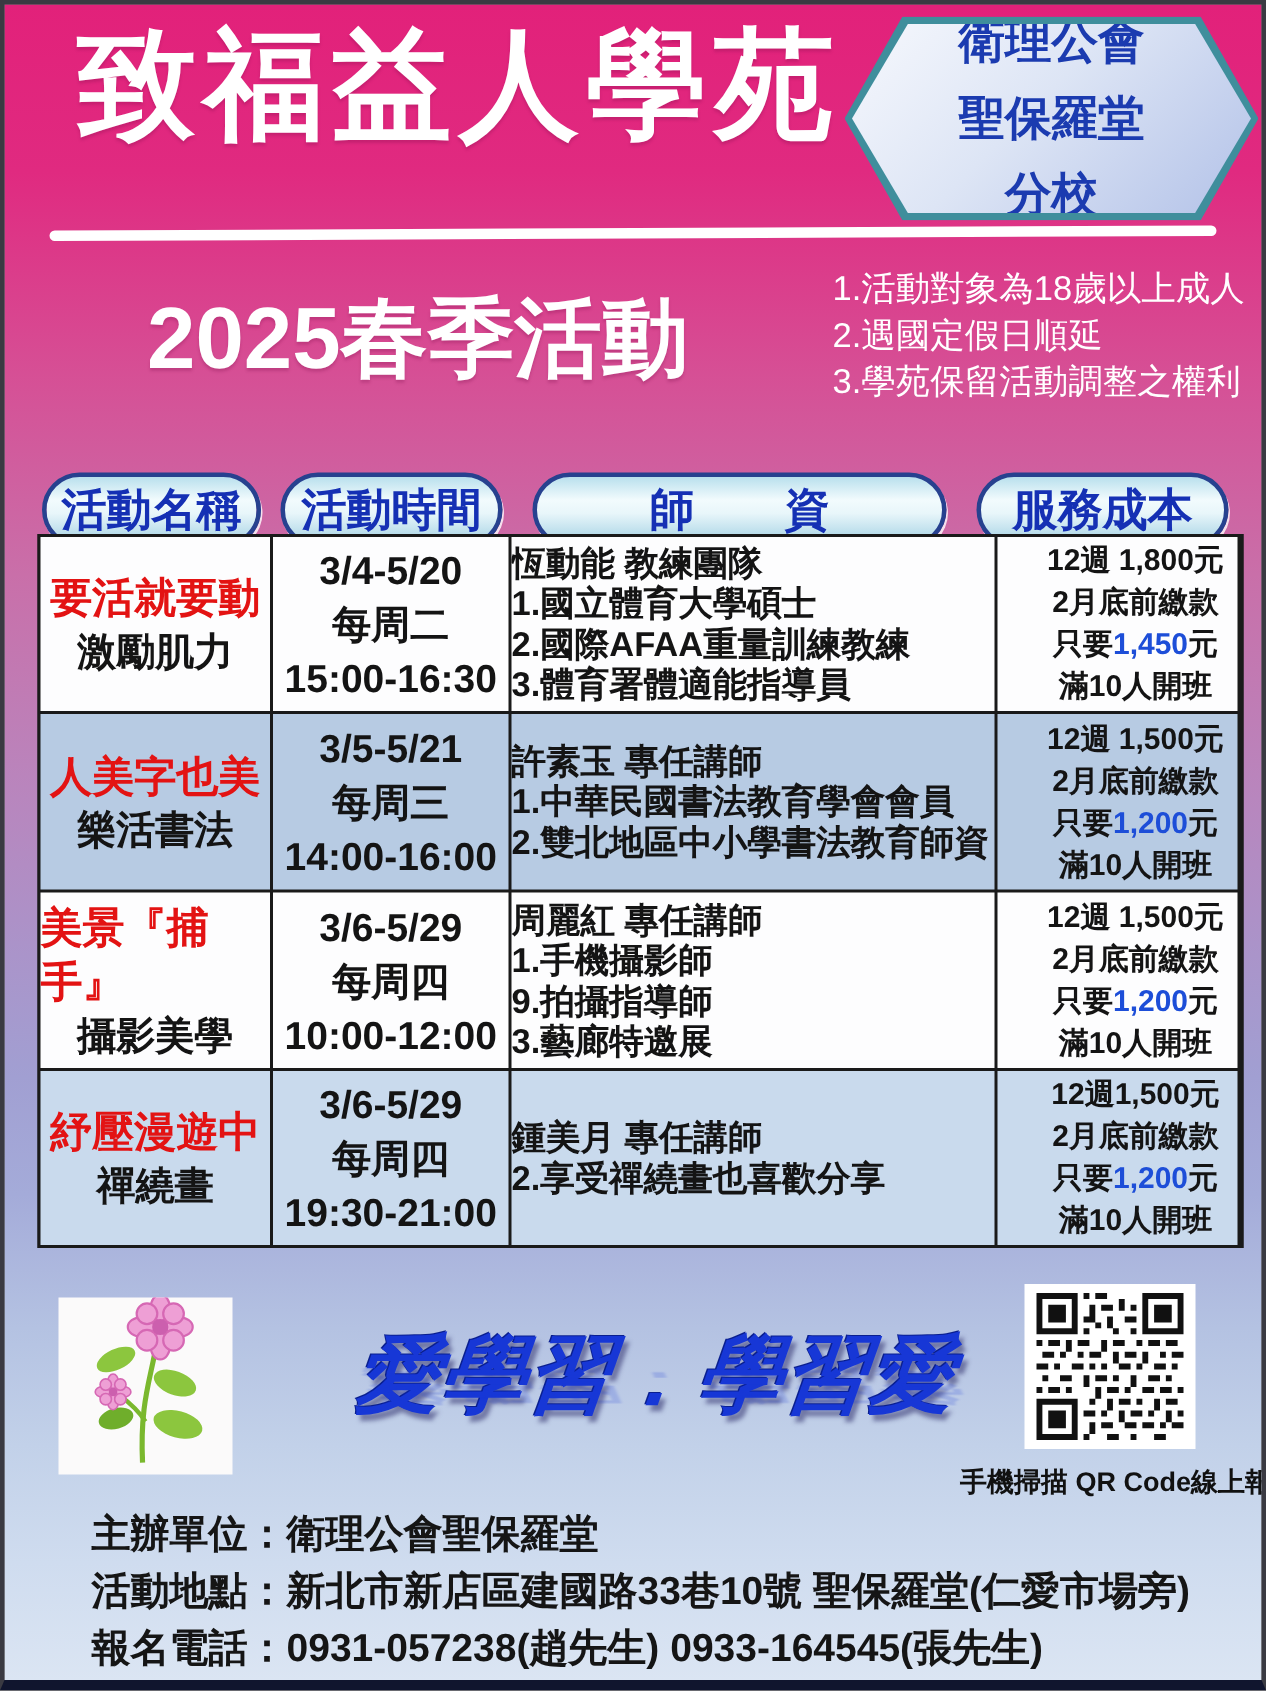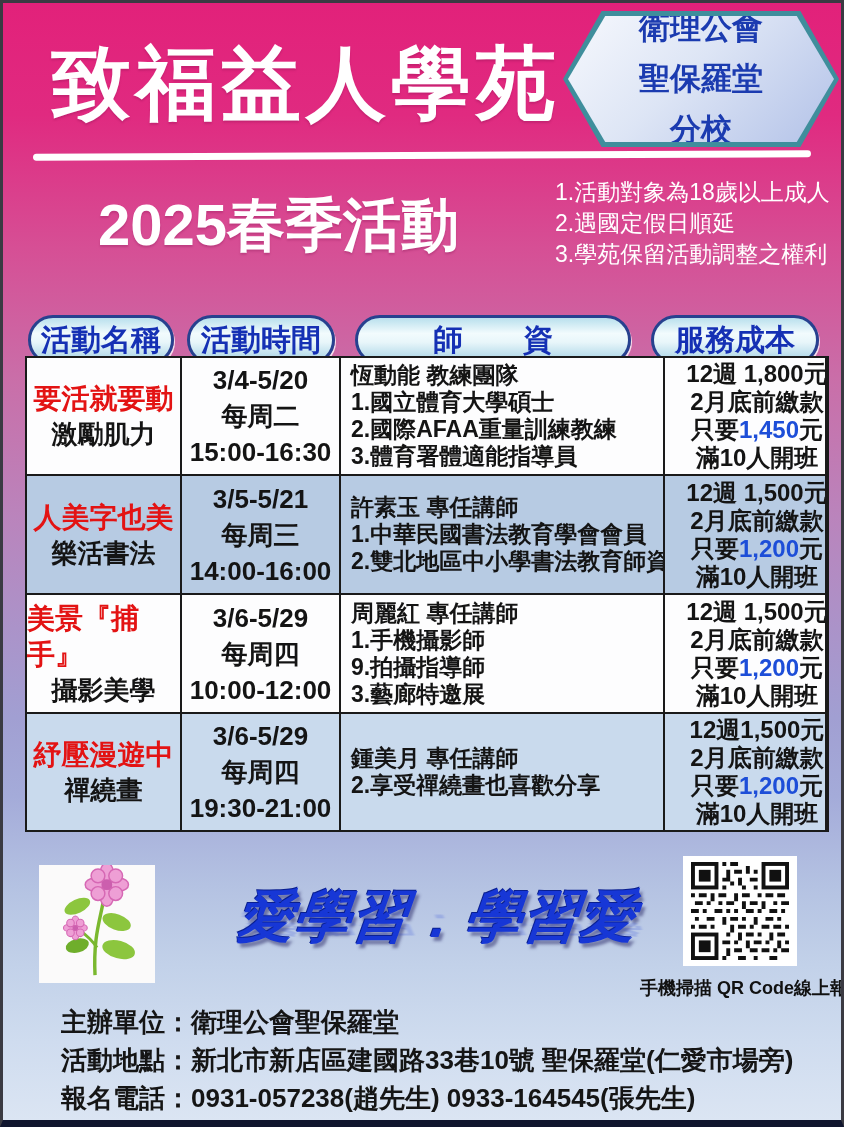--- a/index.html
+++ b/index.html
@@ -7,21 +7,21 @@
     position:relative;width:844px;height:1127px;box-sizing:border-box;overflow:hidden;
     font-family:"Liberation Sans",sans-serif;
     border:3px solid #3a3a42;border-bottom:7px solid #10152e;
     background:linear-gradient(180deg,
       #e2217a 0%,#e02a80 10%,#d64f95 22%,#c96fa9 34%,#ba84bc 46%,
       #ab93c9 56%,#a19fd2 64%,#a4abd9 71%,#b4c2e2 79%,#c2d1e9 86%,
       #cfdcef 93%,#dbe5f3 100%);
   }
   .abs{position:absolute;}
   
-  .main-title{left:48px;top:28px;font-size:80px;font-weight:900;color:#fff;
+  .main-title{left:48px;top:1px;font-size:80px;font-weight:900;color:#fff;
     letter-spacing:5px;white-space:nowrap;text-shadow:0 2px 2px rgba(120,10,70,.25);}
   .hex-outer{left:560px;top:8px;width:276px;height:136px;background:#3f8e9c;
     clip-path:polygon(0% 50%,14% 0%,86% 0%,100% 50%,86% 100%,14% 100%);}
   .hex-inner{position:absolute;left:5px;top:5px;right:5px;bottom:5px;
     clip-path:polygon(0% 50%,14% 0%,86% 0%,100% 50%,86% 100%,14% 100%);
     background:linear-gradient(135deg,#f6f8fd 0%,#dde5f5 45%,#b3c2e8 100%);
     display:flex;flex-direction:column;align-items:center;justify-content:center;gap:13px;}
   .hex-inner div{font-size:31px;font-weight:800;color:#1b3bb0;line-height:38px;}
   .divider{left:30px;top:149px;width:778px;height:7px;background:#fff;
     border-radius:4px;transform:rotate(-0.25deg);}
@@ -41,23 +41,23 @@
   
   .tbl{left:22px;top:353px;width:800px;display:grid;
     grid-template-columns:153px 157px 322px 160px;
     grid-template-rows:116px 117px 117px 116px;
     background:#1a1a1a;border:2px solid #1a1a1a;gap:2px;}
   .cell{display:flex;flex-direction:column;justify-content:center;align-items:center;overflow:hidden;}
   .r1{background:#fdfdfe;} .r2{background:#b7cbe3;} .r3{background:#fdfdfe;} .r4{background:#c9daed;}
   .c-name .line1{font-size:28px;font-weight:800;color:#e31313;line-height:36px;}
   .c-name .line2{font-size:26px;font-weight:700;color:#141414;line-height:34px;}
   .c-time div{font-size:26px;font-weight:700;color:#141414;line-height:36px;white-space:nowrap;}
-  .c-teach{align-items:flex-start;padding-left:10px;}
+  .c-teach{align-items:flex-start;}
   .c-teach div{font-size:23px;font-weight:700;color:#141414;line-height:27px;white-space:nowrap;}
-  .c-cost div{font-size:24px;font-weight:800;color:#141414;line-height:28px;white-space:nowrap;margin-left:24px;}
+  .c-cost div{font-size:20px;font-weight:800;color:#141414;line-height:28px;white-space:nowrap;margin-left:24px;}
   .red{color:#1d4ed8;}
   
   .flower-box{left:36px;top:862px;width:116px;height:118px;background:#fbfafa;}
   .slogan-wrap{left:198px;top:876px;width:470px;text-align:center;}
   .slogan{font-size:57px;font-weight:900;font-style:italic;color:#1737d6;
     white-space:nowrap;transform:skewX(-6deg);display:inline-block;
     text-shadow:-1px -1px 0 #0a1f8f,3px 4px 3px rgba(50,50,110,.55);}
   .slogan-mirror{position:absolute;left:0;right:0;top:62px;text-align:center;
     font-size:57px;font-weight:900;font-style:italic;color:#1737d6;white-space:nowrap;
     transform:skewX(-6deg) scaleY(-0.45);transform-origin:top;opacity:.18;filter:blur(1px);}

